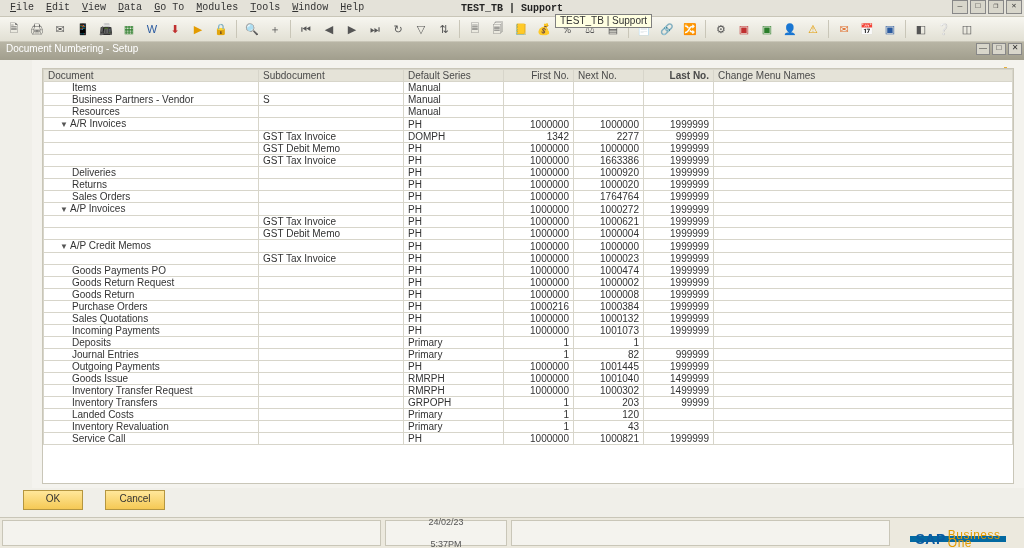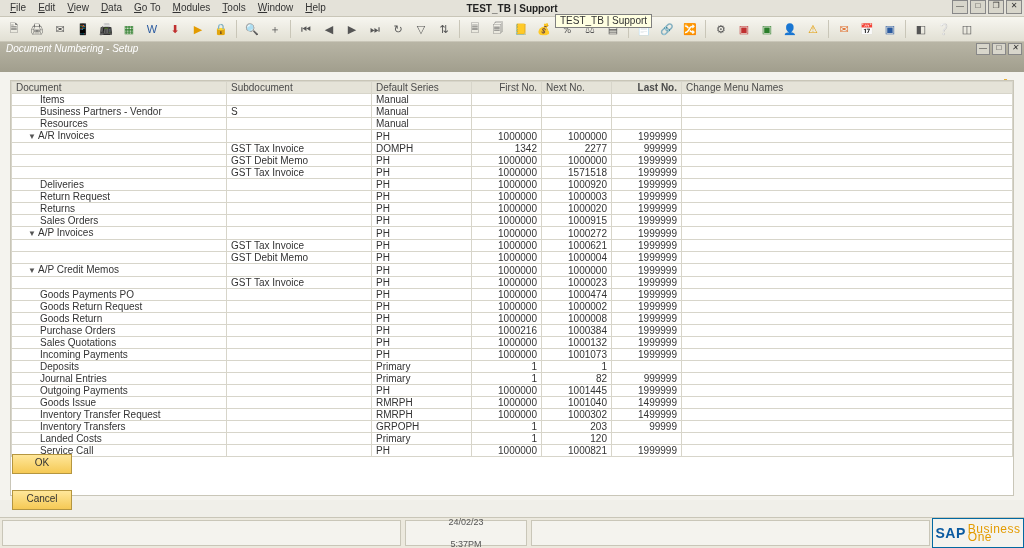--- a/index.html
+++ b/index.html
@@ -14,20 +14,21 @@
     color: #333;
   }
   .menubar {
     height: 16px;
     background: #e4e2d9;
     border-bottom: 1px solid #c9c6b8;
     display: flex;
     align-items: center;
     padding: 0 4px;
     position: relative;
+    font-family: Liberation Mono, monospace;
   }
   .menubar .menuitem {
     padding: 0 6px;
     cursor: default;
     line-height: 16px;
   }
   .menubar .menuitem u { text-decoration: underline; }
   .titlecenter {
     position: absolute;
     left: 0; right: 0;
@@ -74,37 +75,37 @@
   }
   .tb-btn {
     width: 18px; height: 18px;
     border: 1px solid transparent;
     display: flex; align-items: center; justify-content: center;
     font-size: 11px;
     color: #555;
   }
   .tb-sep { width:1px; height:18px; background:#c9c6b8; margin:0 2px; }
   .window-titlebar {
-    height: 30px;
+    height: 18px;
     background: linear-gradient(#b8b5a5, #a19e8d);
     color: #fff;
     font-size: 10px;
     line-height: 14px;
     padding-left: 6px;
     position: relative;
-    font-style: italic;
   }
   .window-titlebar .winctrls { top: 1px; }
   .window-titlebar .winctrl { height: 10px; width:12px; line-height:8px; }
   .content-area {
     position: relative;
     background: #f4f3ee;
     height: 428px;
     padding: 8px 10px 6px 10px;
     box-sizing: border-box;
+    margin-left: 32px;
   }
   .grid-wrap {
     border: 1px solid #c9c6b8;
     background: #fff;
     height: 100%;
     position: relative;
     overflow-y: auto;
     overflow-x: hidden;
   }
   table.grid {
@@ -143,25 +144,24 @@
   .expander {
     display: inline-block;
     width: 8px;
     text-align: center;
     color: #555;
     margin-right: 2px;
     font-size: 8px;
   }
   .bottom-buttons {
     position: absolute;
-    left: 12px;
+    left: 23px;
     bottom: 38px;
     display: flex;
-    gap: 16px;
-    flex-direction: column;
+    gap: 22px;
   }
   .btn {
     min-width: 42px;
     height: 18px;
     background: linear-gradient(#ffe79a, #f5c955);
     border: 1px solid #b59640;
     color: #333;
     font-size: 10px;
     line-height: 16px;
     text-align: center;
@@ -192,22 +192,22 @@
   .sap-logo {
     flex: 0 0 90px;
     display: flex;
     align-items: center;
     justify-content: center;
     font-weight: bold;
     color: #0a5aa0;
     font-size: 14px;
     letter-spacing: 0.5px;
     background: #f4f3ee;
-    border: 1px solid #0369a1;
-    margin: 0;
+    border: 3px solid #0369a1;
+    margin: 18px;
   }
   .sap-logo .b1 { font-size: 12px; color: #e39b00; font-weight: normal; margin-left: 2px; line-height:8px;}
   .corner-icon {
     position: absolute;
     right: 14px;
     top: 4px;
     width: 10px; height: 10px;
     color: #e39900;
     font-size: 10px;
   }
@@ -376,57 +376,48 @@
             <td class="num">1000000</td>
             <td class="num">1000000</td>
             <td class="num">1999999</td>
             <td></td>
           </tr>
           <tr>
             <td class="indent2"></td>
             <td>GST Tax Invoice</td>
             <td>PH</td>
             <td class="num">1000000</td>
-            <td class="num">1571518</td>
+            <td class="num">1663386</td>
             <td class="num">1999999</td>
             <td></td>
           </tr>
           <tr>
             <td class="indent2">Deliveries</td>
             <td></td>
             <td>PH</td>
             <td class="num">1000000</td>
             <td class="num">1000920</td>
             <td class="num">1999999</td>
             <td></td>
           </tr>
           <tr>
-            <td class="indent2">Return Request</td>
-            <td></td>
-            <td>PH</td>
-            <td class="num">1000000</td>
-            <td class="num">1000003</td>
-            <td class="num">1999999</td>
-            <td></td>
-          </tr>
-          <tr>
             <td class="indent2">Returns</td>
             <td></td>
             <td>PH</td>
             <td class="num">1000000</td>
             <td class="num">1000020</td>
             <td class="num">1999999</td>
             <td></td>
           </tr>
           <tr>
             <td class="indent2">Sales Orders</td>
             <td></td>
             <td>PH</td>
             <td class="num">1000000</td>
-            <td class="num">1000915</td>
+            <td class="num">1764764</td>
             <td class="num">1999999</td>
             <td></td>
           </tr>
           <tr>
             <td class="indent1"><span class="expander">▼</span><span>A/P Invoices</span></td>
             <td></td>
             <td>PH</td>
             <td class="num">1000000</td>
             <td class="num">1000272</td>
             <td class="num">1999999</td>
@@ -575,20 +566,29 @@
             <td class="num">203</td>
             <td class="num">99999</td>
             <td></td>
           </tr>
           <tr>
             <td class="indent2">Landed Costs</td>
             <td></td>
             <td>Primary</td>
             <td class="num">1</td>
             <td class="num">120</td>
+            <td class="num"></td>
+            <td></td>
+          </tr>
+          <tr>
+            <td class="indent2">Inventory Revaluation</td>
+            <td></td>
+            <td>Primary</td>
+            <td class="num">1</td>
+            <td class="num">43</td>
             <td class="num"></td>
             <td></td>
           </tr>
           <tr>
             <td class="indent2">Service Call</td>
             <td></td>
             <td>PH</td>
             <td class="num">1000000</td>
             <td class="num">1000821</td>
             <td class="num">1999999</td>

